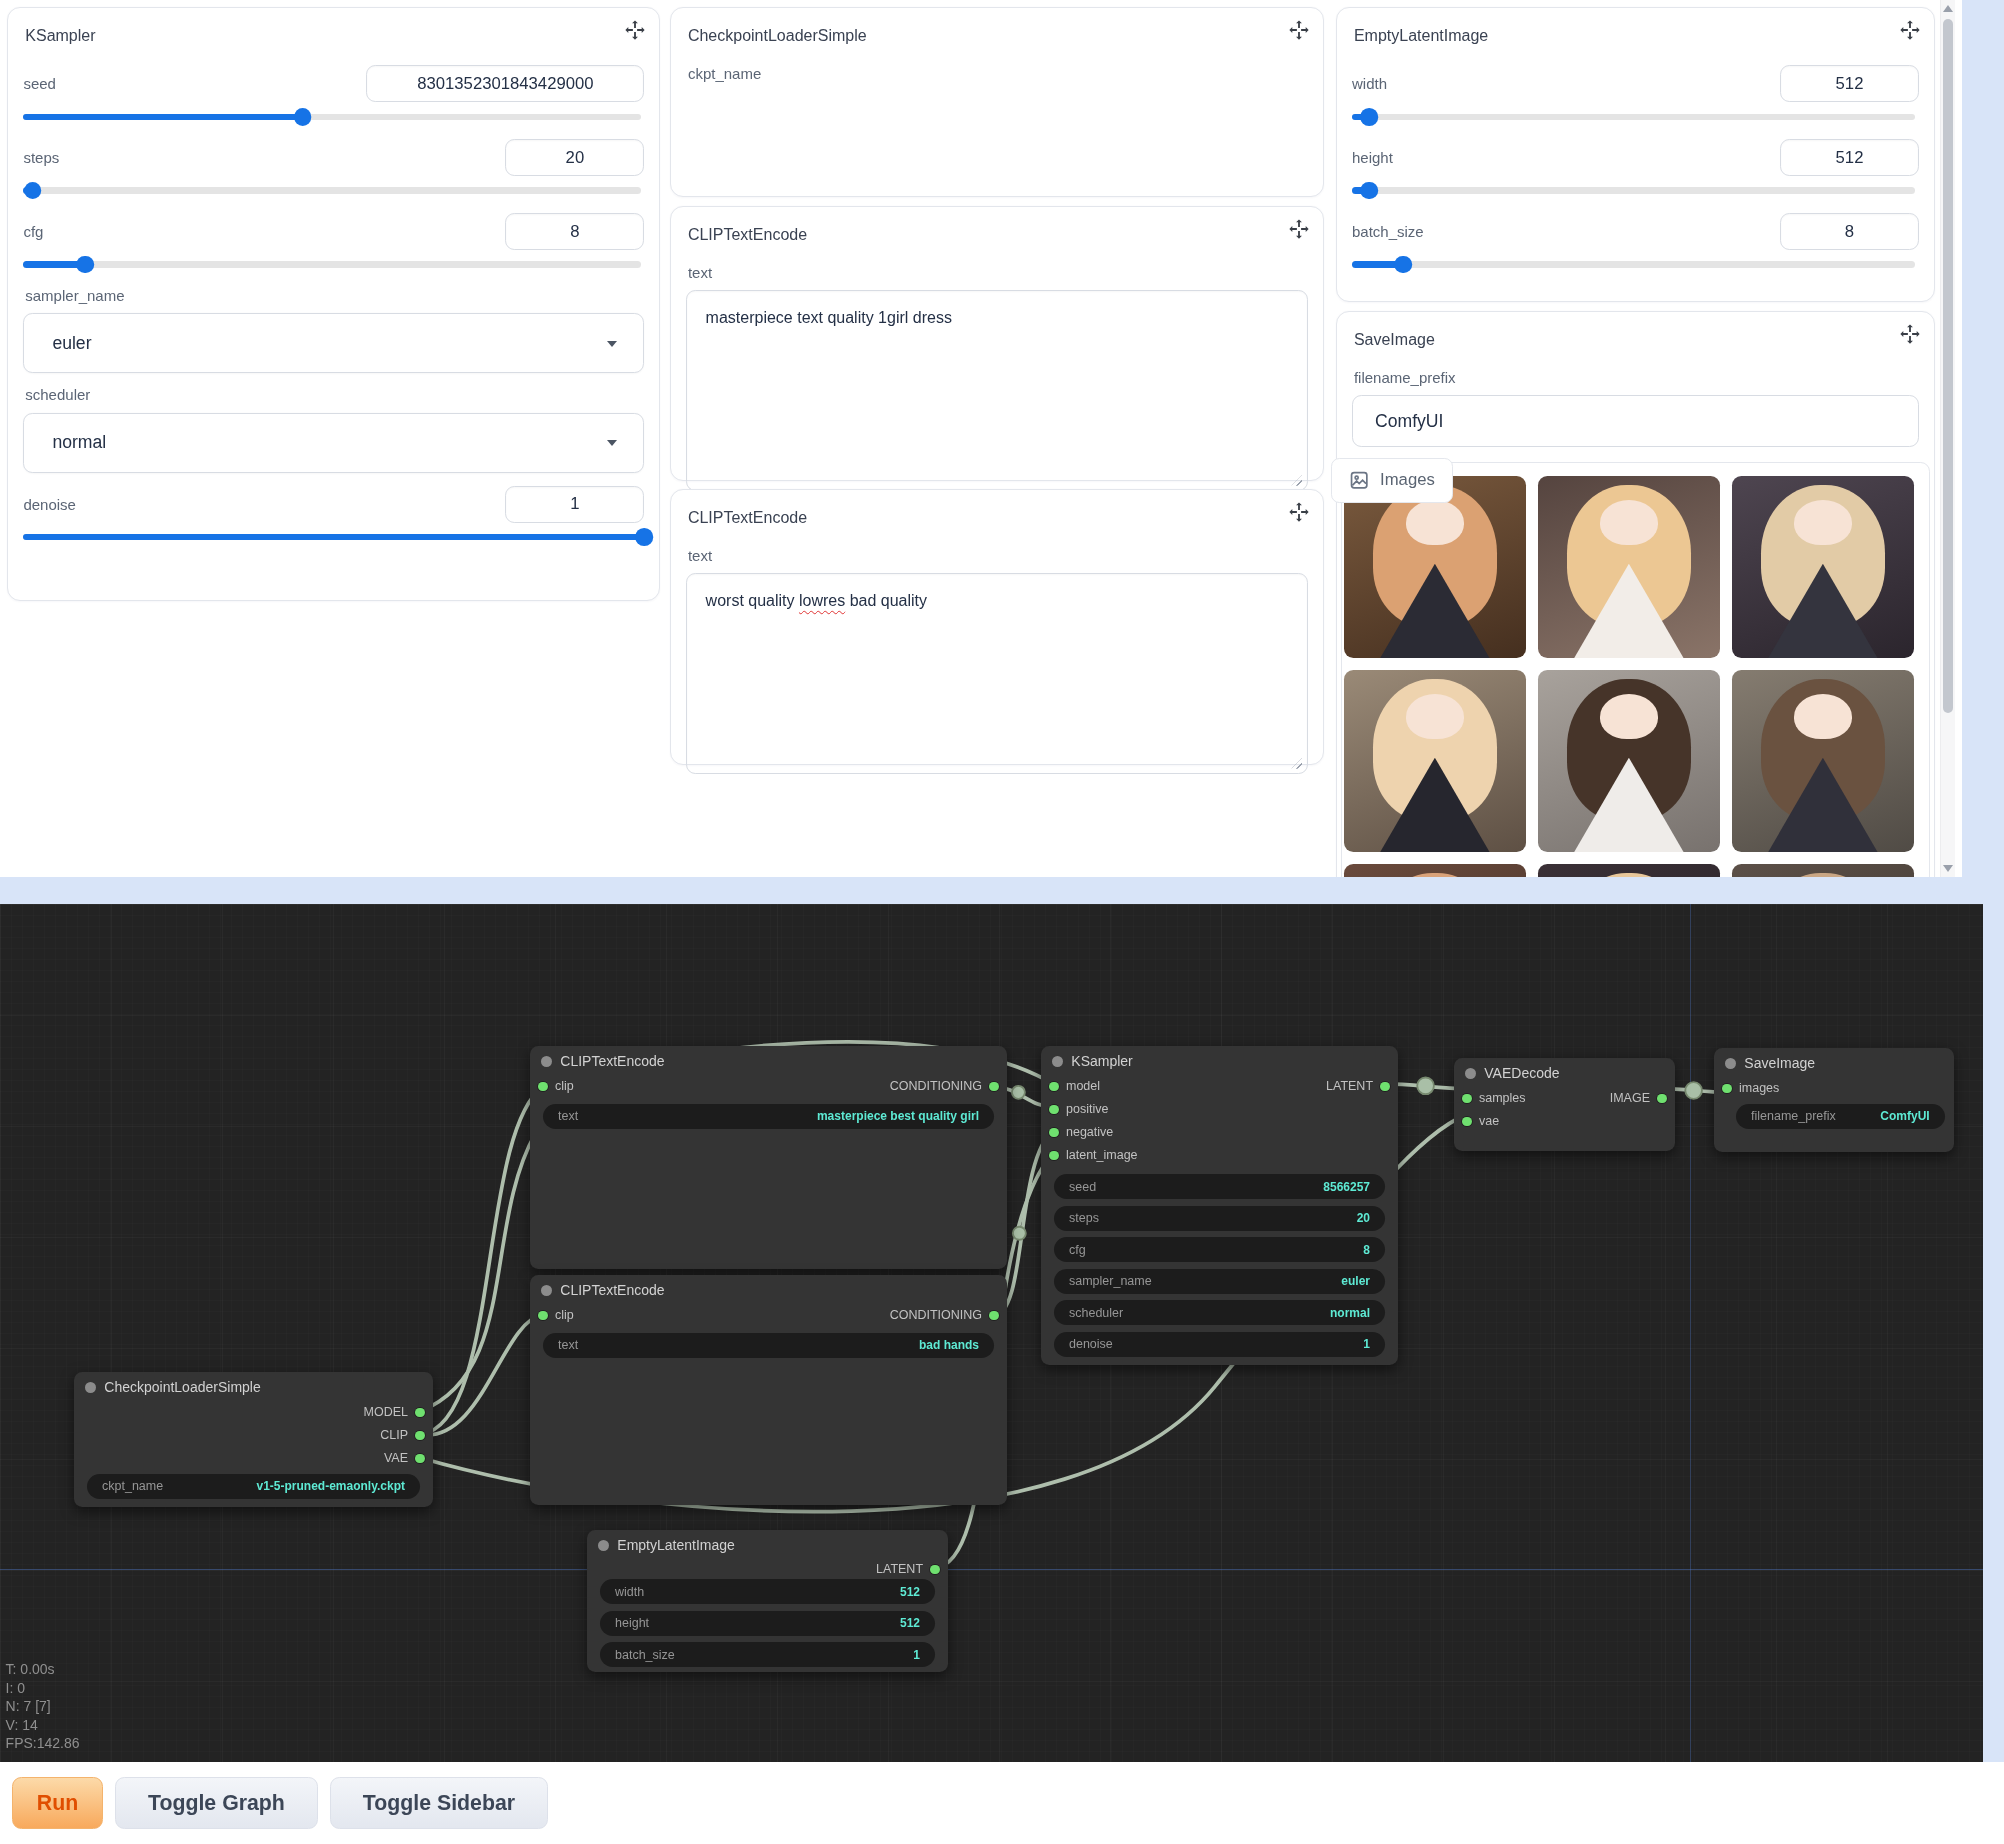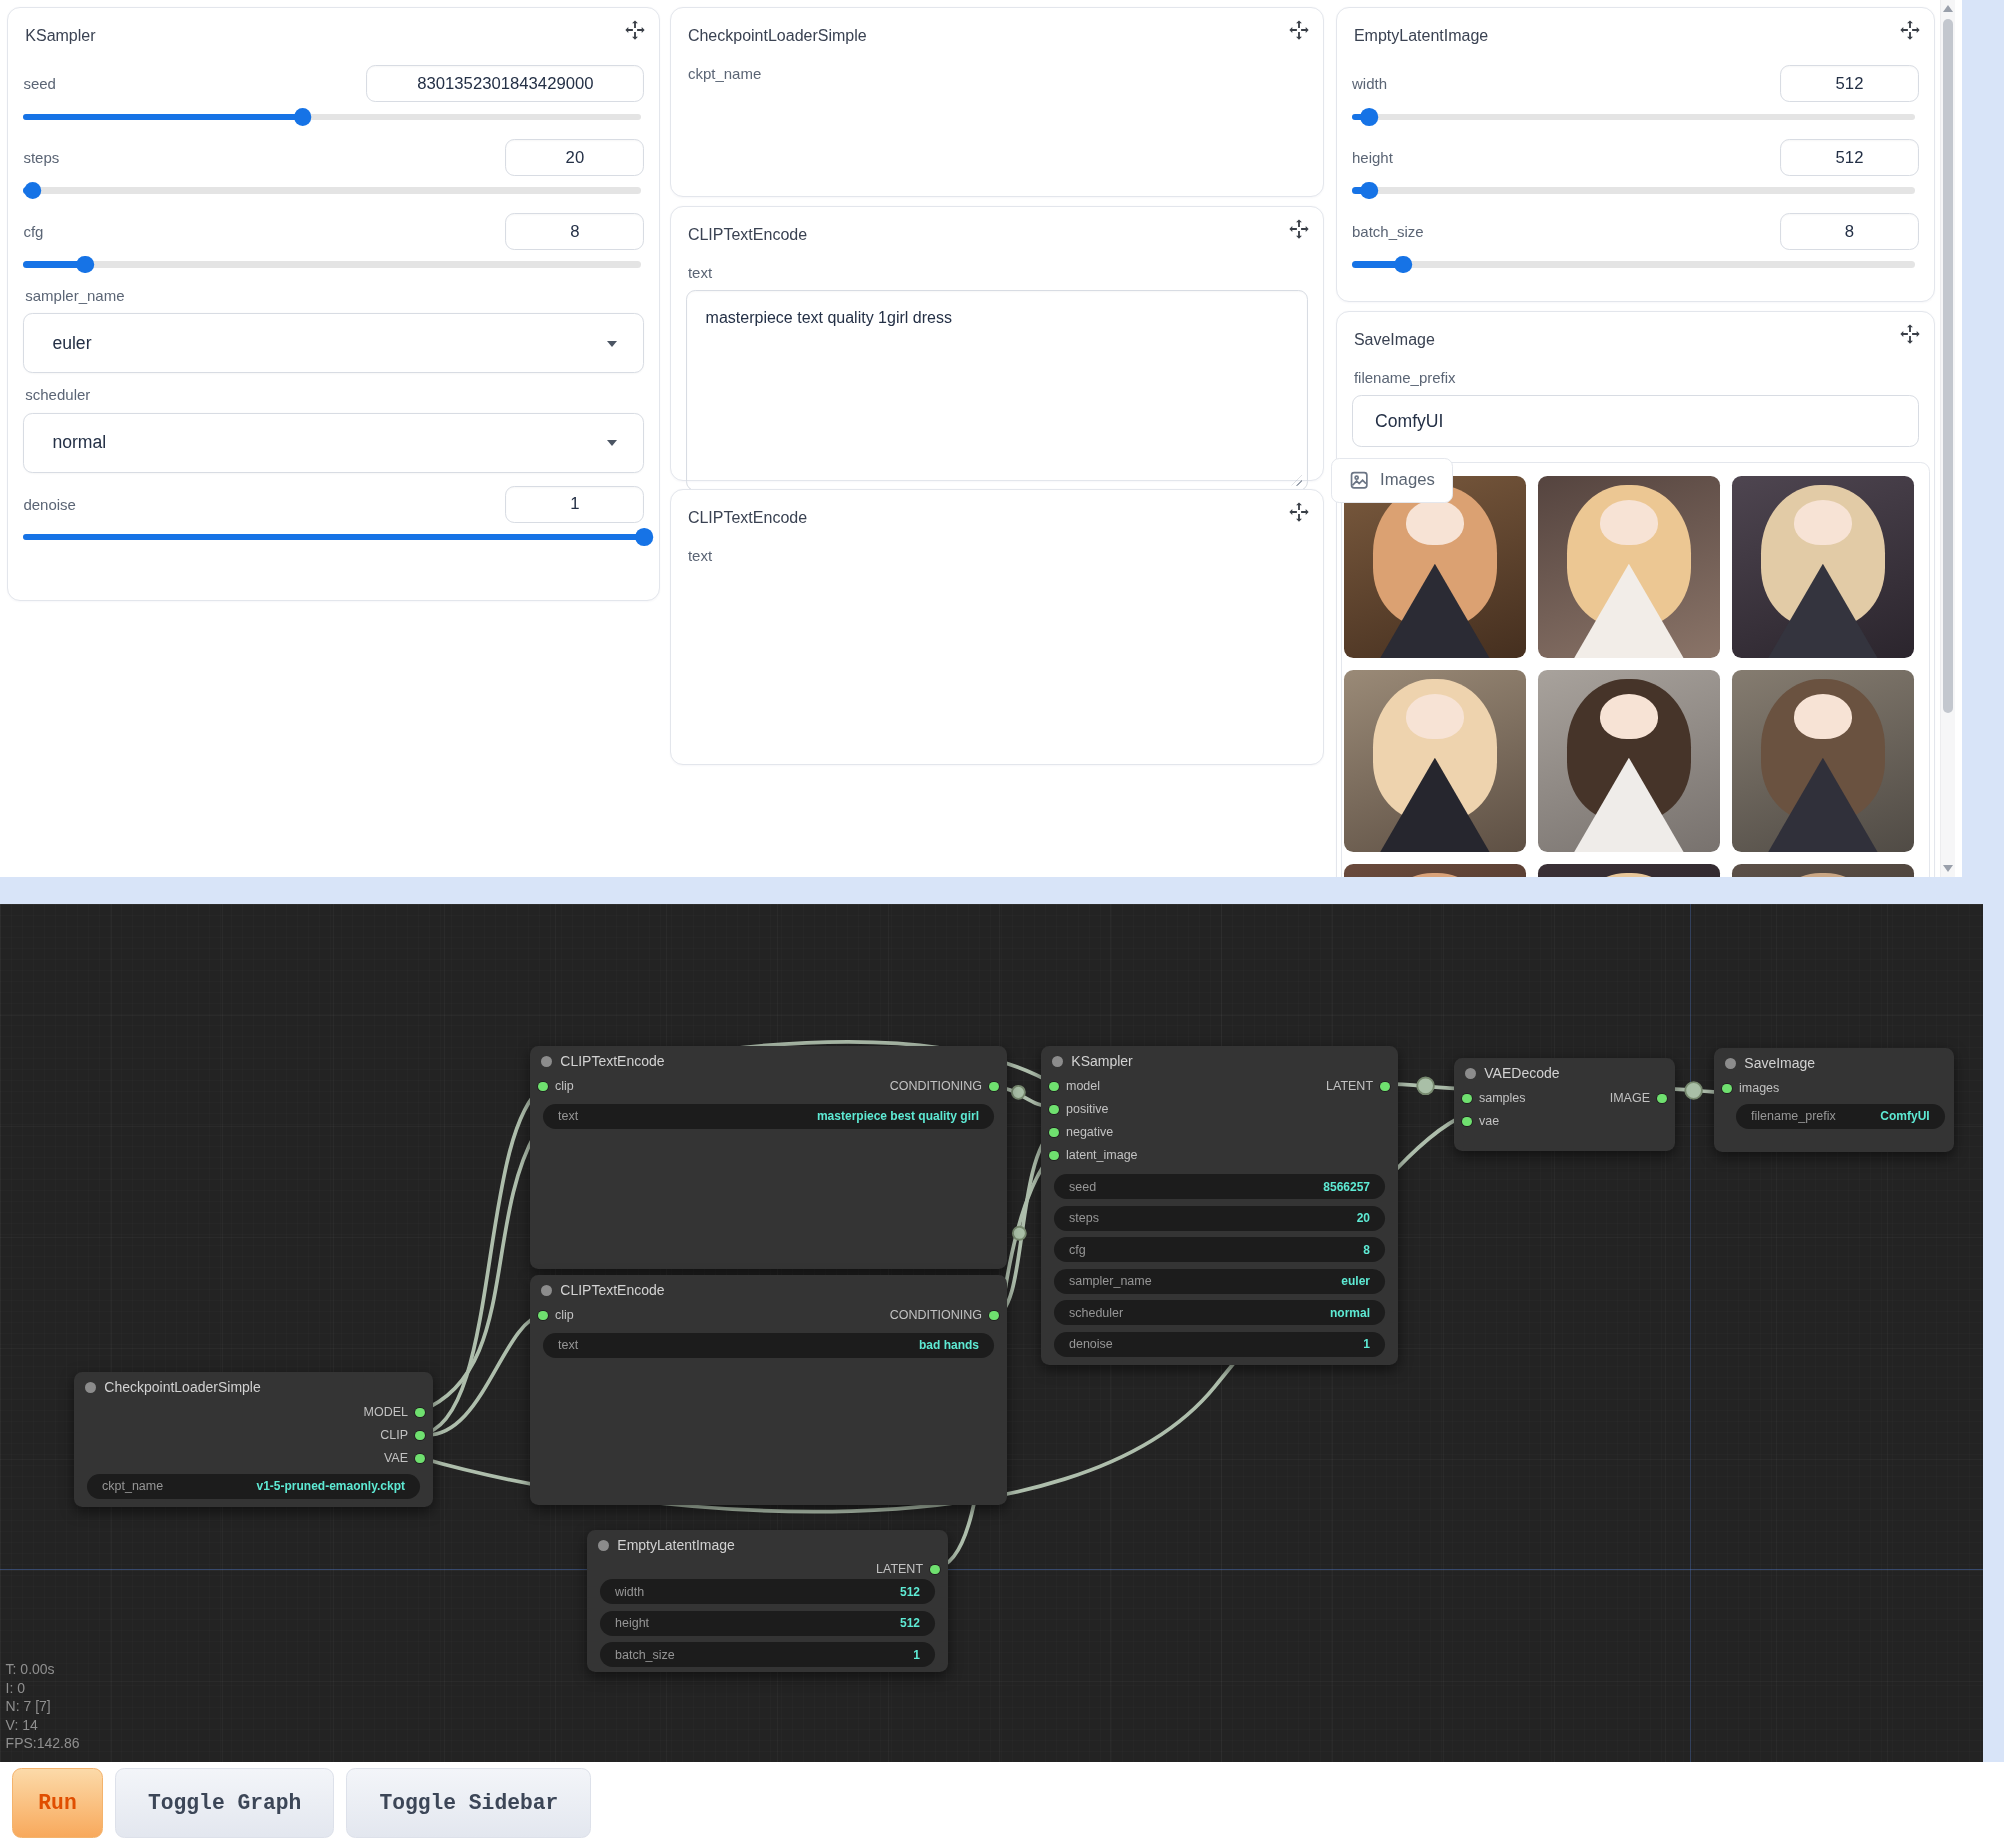--- a/index.html
+++ b/index.html
@@ -62,21 +62,21 @@
   .slot-l{display:flex;align-items:center;gap:7.4px;font-size:12.5px;color:#c2c2c2;}
   .slot-r{display:flex;align-items:center;gap:7.4px;font-size:12.5px;color:#c2c2c2;margin-left:auto;}
   .sdot{width:9.3px;height:9.3px;border-radius:50%;background:#6fe06f;box-shadow:0 0 0 0.9px rgba(0,0,0,.35);flex:0 0 auto;}
   .pill{display:flex;align-items:center;justify-content:space-between;height:25px;border-radius:12.5px;background:#1c1c1c;margin:0 13px;padding:0 15px;}
   .pill + .pill{margin-top:6.5px;}
   .pill .pname{font-size:12.5px;color:#969696;}
   .pill .pval{font-size:12px;color:#5eead4;font-weight:bold;}
   .stats{position:absolute;left:5.6px;top:756px;font-size:14px;color:#8f8f8f;line-height:18.6px;}
   
   .toolbar{position:absolute;left:0;top:1762px;width:2004px;height:82px;background:#ffffff;display:flex;align-items:center;gap:12px;padding-left:12px;box-sizing:border-box;}
-  .btn{height:70px;border-radius:9.3px;display:flex;align-items:center;justify-content:center;font-size:21.3px;font-weight:bold;box-sizing:border-box;font-family:Liberation Mono, monospace;}
+  .btn{height:52px;border-radius:9.3px;display:flex;align-items:center;justify-content:center;font-size:21.3px;font-weight:bold;box-sizing:border-box;}
   .btn-run{width:91px;background:linear-gradient(#fcdaa9,#f8a95c);color:#e04e00;border:0.9px solid #f4b36c;}
   .btn-gray{background:linear-gradient(#f3f5f9,#e3e7ef);color:#3c4657;border:0.9px solid #dde1ea;padding:12px 32px;}
 </style>
 </head>
 <body>
 
 <div class="top-section">
 
   <div class="card" style="left:7.4px;top:7.4px;width:653px;height:594px;">
     <div class="move-icon">
@@ -164,20 +164,24 @@
   </div>
 
   <div class="card" style="left:670px;top:489px;width:654px;height:276px;">
     <div class="move-icon">
       <svg viewBox="0 0 24 24" width="22" height="22">
           <path d="M12 1.5l3.2 3.2h-2.2v5h-2v-5H8.8L12 1.5zm0 21l-3.2-3.2h2.2v-5h2v5h2.2L12 22.5zM22.5 12l-3.2 3.2v-2.2h-5v-2h5V8.8L22.5 12zM1.5 12l3.2-3.2v2.2h5v2h-5v2.2L1.5 12z" fill="#3a3f47"></path>
         </svg>
     </div>
     <div class="card-title">CLIPTextEncode</div>
     <div class="sub-label">text</div>
+    <div class="textarea">
+      <span>worst quality </span><span class="misspelled">lowres</span><span> bad quality</span>
+      <span class="resize"></span>
+    </div>
   </div>
 
   <div class="card" style="left:1336px;top:7.4px;width:599px;height:295px;">
     <div class="move-icon">
       <svg viewBox="0 0 24 24" width="22" height="22">
           <path d="M12 1.5l3.2 3.2h-2.2v5h-2v-5H8.8L12 1.5zm0 21l-3.2-3.2h2.2v-5h2v5h2.2L12 22.5zM22.5 12l-3.2 3.2v-2.2h-5v-2h5V8.8L22.5 12zM1.5 12l3.2-3.2v2.2h5v2h-5v2.2L1.5 12z" fill="#3a3f47"></path>
         </svg>
     </div>
     <div class="card-title">EmptyLatentImage</div>
 

